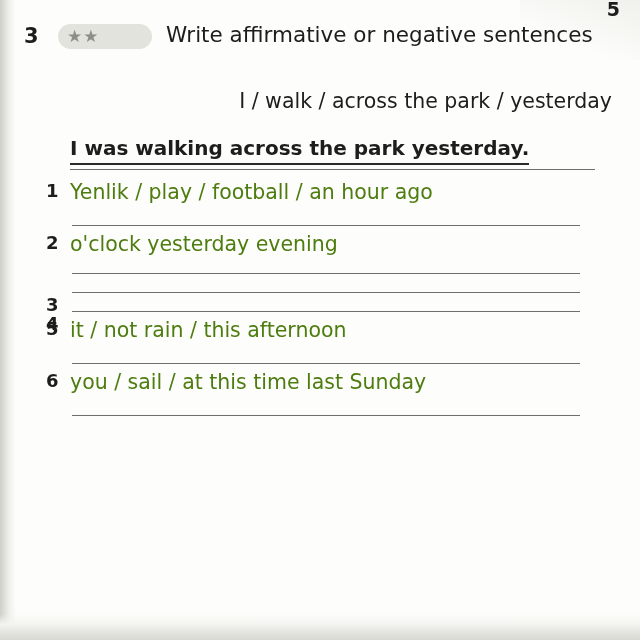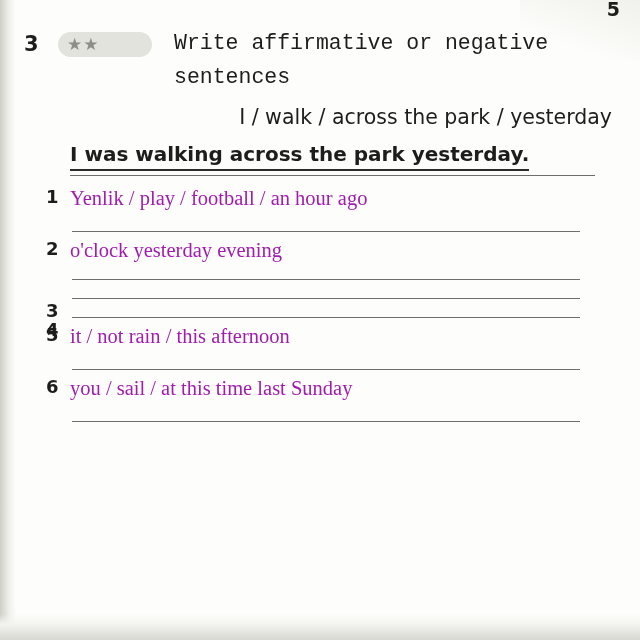--- a/index.html
+++ b/index.html
@@ -83,27 +83,26 @@
     padding-left: 9px;
     box-sizing: border-box;
   }
   .star {
     color: #8e8e88;
     font-size: 17px;
     line-height: 17px;
     letter-spacing: 1px;
   }
   .ex-instruction {
-    margin: 8px;
+    margin: 0;
     padding-left: 142px;
     font-size: 21.5px;
     line-height: 34px;
     color: #1d1d1b;
     text-indent: 0;
-    font-family: Liberation Mono, monospace;
   }
   .ex-instruction .wrap2 {
     display: block;
     margin-left: -142px;
   }
 
   .example {
     margin-top: 6px;
     padding-left: 46px;
   }
@@ -114,21 +113,21 @@
     text-align: right;
   }
   .example-answer {
     font-size: 20px;
     line-height: 28px;
     color: #1d1d1b;
     font-weight: bold;
     display: inline-block;
     border-bottom: 2px solid #2b2b28;
     padding-bottom: 1px;
-    margin-top: 8px;
+    margin-top: 18px;
   }
   .example-rule {
     border-bottom: 1.6px solid #6f6f6a;
     margin-top: 4px;
     width: 525px;
   }
 
   .items {
     margin-top: 8px;
   }
@@ -141,22 +140,21 @@
     position: absolute;
     left: 22px;
     top: 2px;
     font-size: 18px;
     font-weight: bold;
     color: #1d1d1b;
   }
   .item-text {
     font-size: 20.5px;
     line-height: 29px;
-    color: #a21caf;
-    font-family: Liberation Serif, serif;
+    color: #4d7c0f;
   }
   .answer-line {
     border-bottom: 1.6px solid #6f6f6a;
     width: 508px;
     margin-top: 18px;
     margin-left: 2px;
   }
   .item.two-line .answer-line {
     margin-top: 14px;
   }

